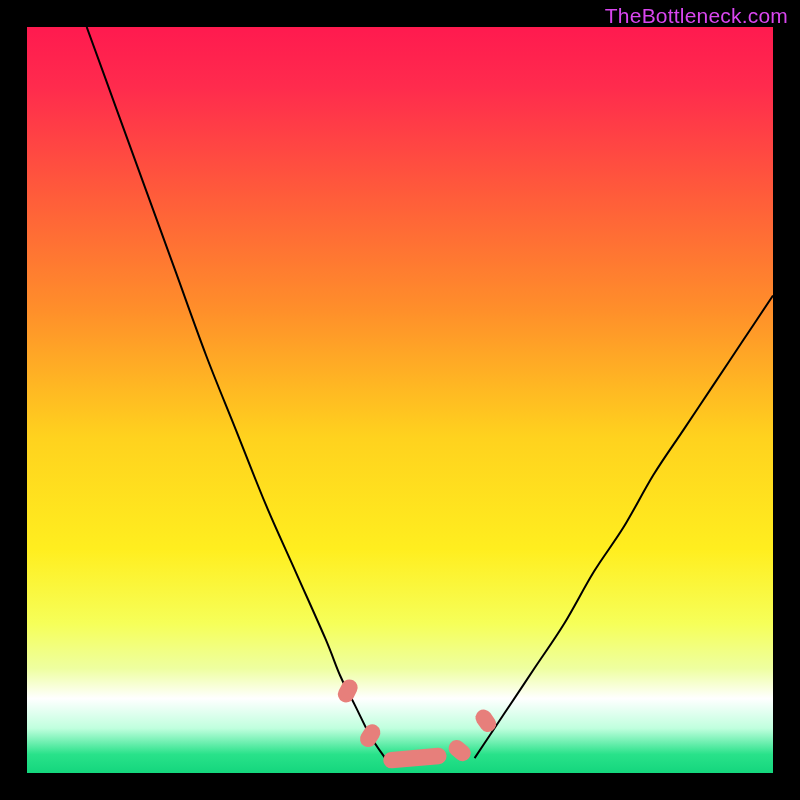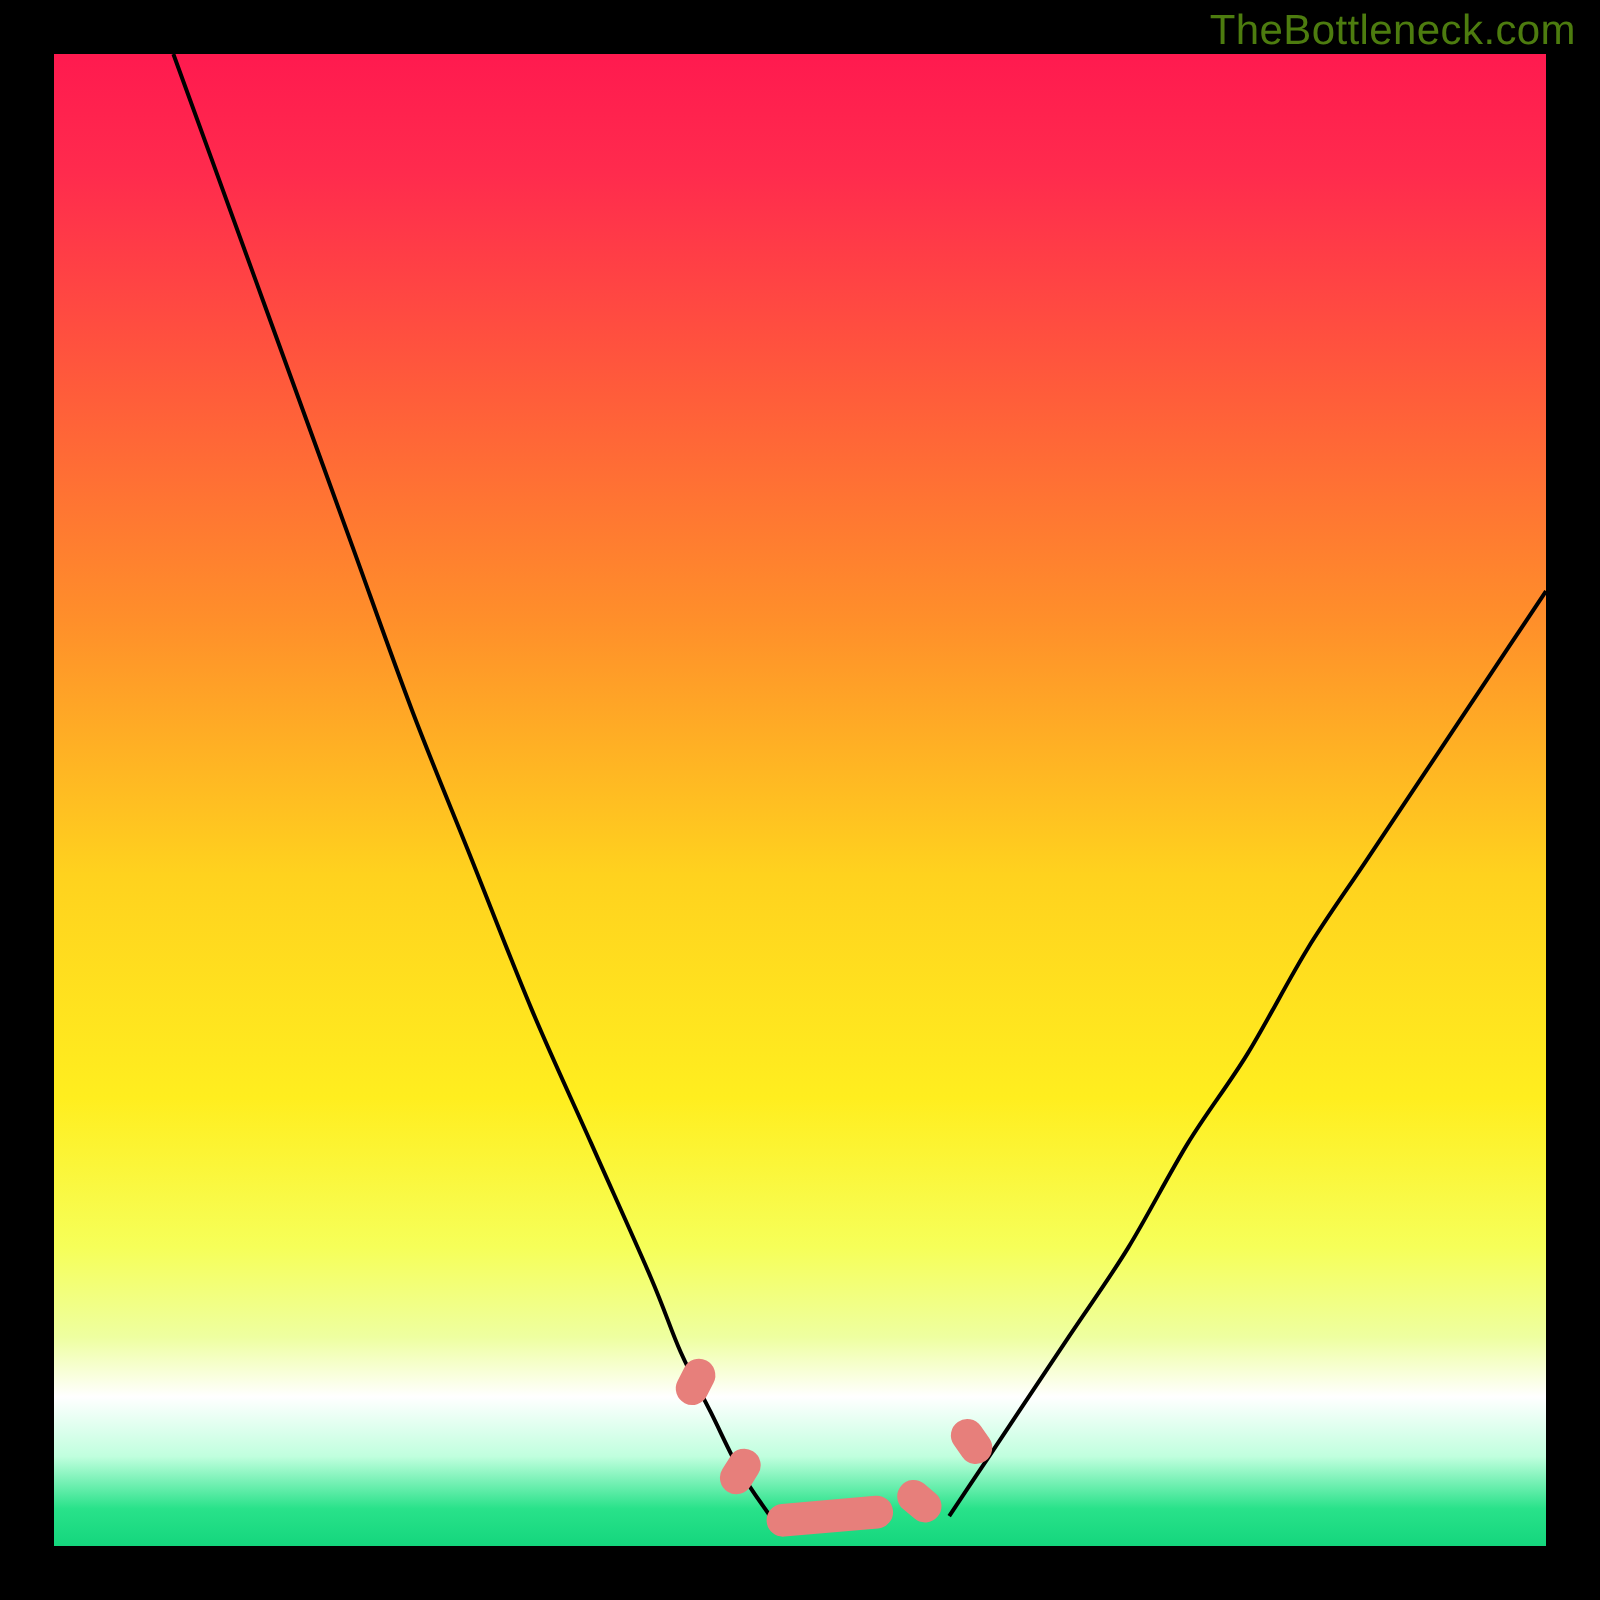--- a/index.html
+++ b/index.html
@@ -24,21 +24,21 @@
     left: 27px;
     top: 27px;
     width: 746px;
     height: 746px;
     box-sizing: border-box;
   }
   .watermark {
     position: absolute;
     top: 4px;
     right: 12px;
-    color: #4d7c0f;
+    color: #d946ef;
     font-size: 21px;
     font-weight: 500;
     letter-spacing: 0.2px;
   }
   svg { display: block; }
 </style>
 </head>
 <body>
 
 <div class="frame">

